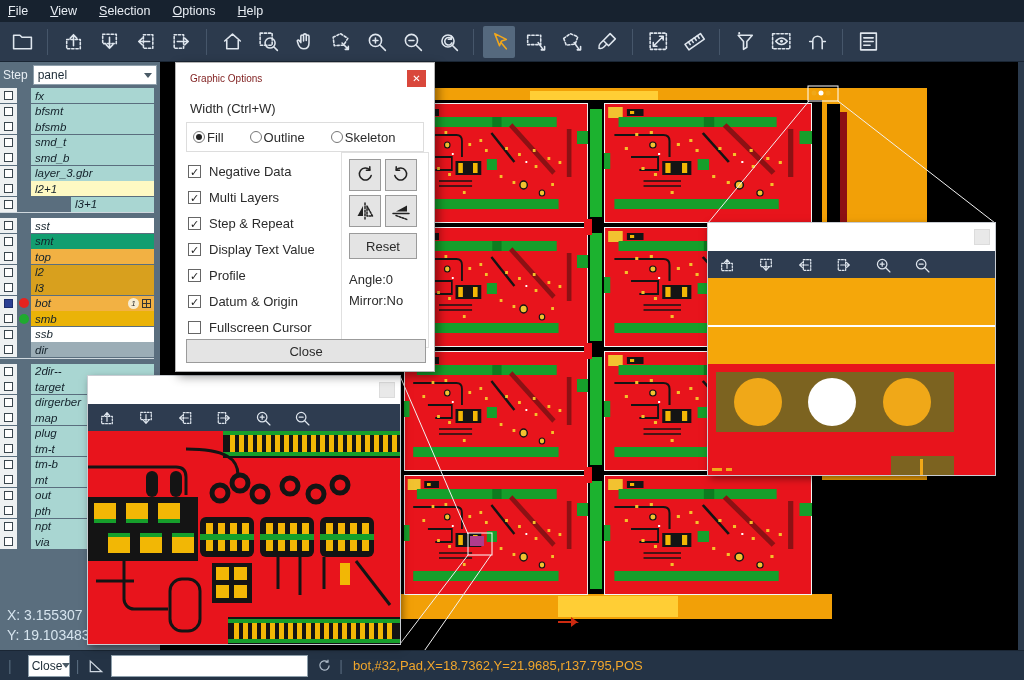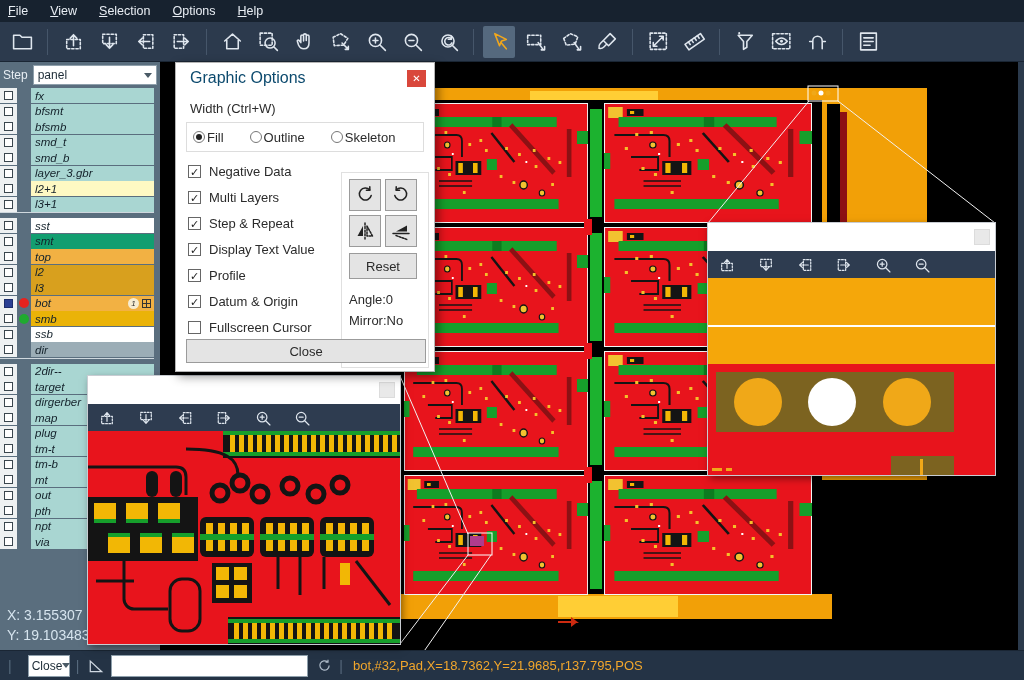--- a/index.html
+++ b/index.html
@@ -65,37 +65,37 @@
   .ptools { height:27px; background:#2e3c50; display:flex; align-items:center; padding-left:8px; gap:17px; }
   .ptools .tbtn { width:22px; height:22px; }
   .ptools .tbtn svg { width:18px; height:18px; }
   .pcontent { position:relative; }
   .pcontent svg { display:block; width:100%; height:100%; }
 
   
   .dialog { position:absolute; left:175px; top:0; width:260px; height:310px; background:#fff;
             border:1px solid #b5b5b5; box-shadow:3px 4px 10px rgba(0,0,0,.45); font-size:13px; color:#2b2b2b; }
   .dtitle { height:30px; display:flex; align-items:center; padding:0 8px 0 14px; }
-  .dtitle .t { flex:1; font-size:16px; color:#0c4a6e; }
+  .dtitle .t { flex:1; font-size:10px; color:#7f1d1d; }
   .dclose { width:19px; height:17px; background:#d9473b; color:#fff; font-size:10px;
             display:flex; align-items:center; justify-content:center; }
   .dwidth { padding:8px 0 6px 14px; }
   .radiobox { margin:0 10px; border:1px solid #ddd; height:30px; display:flex; align-items:center;
               padding:0 6px; gap:26px; }
   .radio { display:flex; align-items:center; gap:2px; }
   .rdot { width:12px; height:12px; border:1px solid #777; border-radius:50%;
           display:flex; align-items:center; justify-content:center; }
   .rdot.sel::after { content:""; width:6px; height:6px; background:#222; border-radius:50%; }
   .dbody { position:relative; height:206px; }
   .cbcol { position:absolute; left:12px; top:6px; }
   .cbitem { display:flex; align-items:center; gap:8px; height:26px; }
   .cb { width:13px; height:13px; border:1px solid #666; background:#fff; font-size:11px;
         line-height:12px; text-align:center; color:#222; }
   .rpanel { position:absolute; left:165px; top:0px; width:88px; height:196px; border:1px solid #e0e0e0;
-            padding:6px 0 0 7px;margin-top:20px; }
+            padding:6px 0 0 7px; }
   .dbtnrow { display:flex; gap:4px; margin-bottom:4px; }
   .dibtn { width:32px; height:32px; background:#e4e4e4; border:1px solid #9b9b9b; color:#222;
            display:flex; align-items:center; justify-content:center; }
   .dibtn svg { width:22px; height:22px; }
   .resetbtn { width:68px; height:26px; background:#e4e4e4; border:1px solid #9b9b9b;
               display:flex; align-items:center; justify-content:center; margin:6px 0 10px; }
   .dinfo { line-height:21px; }
   .closebtn { position:absolute; left:10px; bottom:8px; width:240px; height:24px; background:#e4e4e4;
               border:1px solid #9b9b9b; display:flex; align-items:center; justify-content:center; }
 
@@ -340,21 +340,21 @@
           <div class="indcell"></div>
           <div class="namecell" style="background: #fef9c3;">
             <span class="lbl">l2+1</span>
           </div>
         </div>
         <div class="srow">
           <div class="chkcell">
             <div class="chk"></div>
           </div>
           <div class="indcell"></div>
-          <div class="namecell" style="background: rgb(169, 214, 210);">
+          <div class="namecell" style="background: rgb(169, 214, 210); margin-left: 40px;">
             <span class="lbl">l3+1</span>
           </div>
         </div>
         <div class="grpgap"></div>
         <div class="srow">
           <div class="chkcell">
             <div class="chk"></div>
           </div>
           <div class="indcell"></div>
           <div class="namecell" style="background: rgb(255, 255, 255);">

